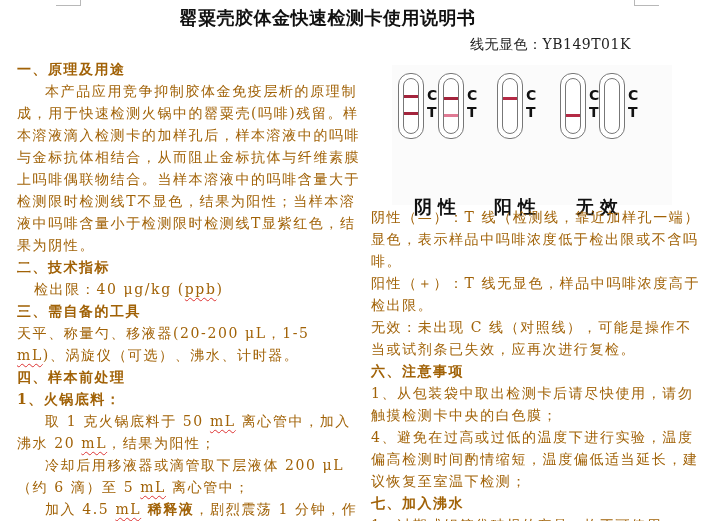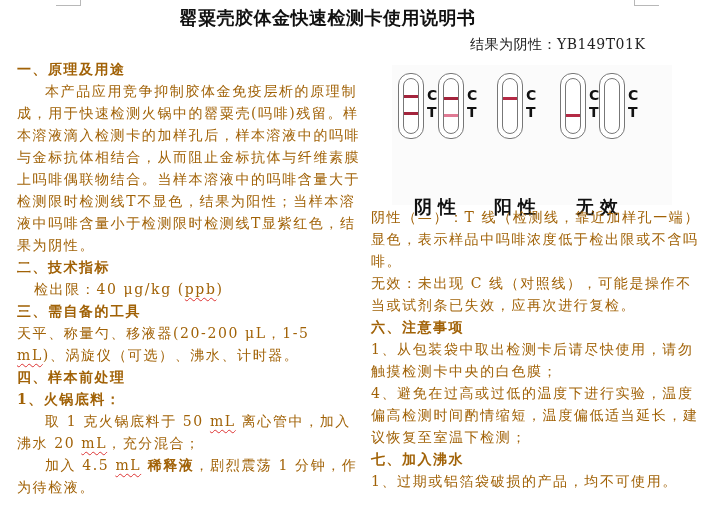--- a/index.html
+++ b/index.html
@@ -47,35 +47,36 @@
     font-size:18px; font-weight:bold; letter-spacing:6px; color:#111;margin-top:32px;
   }
 </style>
 </head>
 <body>
 
 <div class="corner left"></div>
 <div class="corner right"></div>
 
 <div class="title">罂粟壳胶体金快速检测卡使用说明书</div>
-<div class="product-code">结果为阴性：YB149T01K</div>
+<div class="product-code">线无显色：YB149T01K</div>
 
 <div class="col left">
   <p class="h">一、原理及用途</p>
   <p class="indent">本产品应用竞争抑制胶体金免疫层析的原理制成，用于快速检测火锅中的罂粟壳(吗啡)残留。样本溶液滴入检测卡的加样孔后，样本溶液中的吗啡与金标抗体相结合，从而阻止金标抗体与纤维素膜上吗啡偶联物结合。当样本溶液中的吗啡含量大于检测限时检测线T不显色，结果为阳性；当样本溶液中吗啡含量小于检测限时检测线T显紫红色，结果为阴性。</p>
 
   <p class="h">二、技术指标</p>
   <p class="indent-sm"><span>检出限：</span><span>40 μg/kg (</span><span class="u">ppb</span><span>)</span></p>
 
   <p class="h">三、需自备的工具</p>
   <p><span>天平、称量勺、移液器(20-200 μL，1-5 </span><span class="u">mL</span><span>)、涡旋仪（可选）、沸水、计时器。</span></p>
 
   <p class="h">四、样本前处理</p>
   <p class="h">1、火锅底料：</p>
-  <p class="indent"><span>取 1 克火锅底料于 50 </span><span class="u">mL</span><span> 离心管中，加入沸水 20 </span><span class="u">mL</span><span>，充分混合；</span></p>
+  <p class="indent"><span>取 1 克火锅底料于 50 </span><span class="u">mL</span><span> 离心管中，加入沸水 20 </span><span class="u">mL</span><span>，结果为阳性；</span></p>
+  <p class="indent"><span>冷却后用移液器或滴管取下层液体 200 μL（约 6 滴）至 5 </span><span class="u">mL</span><span> 离心管中；</span></p>
   <p class="indent"><span>加入 4.5 </span><span class="u">mL</span><span class="bold"> 稀释液</span><span>，剧烈震荡 1 分钟，作为待检液。</span></p>
 </div>
 
 <div class="figure">
 
   <div class="card" style="left:6px;">
     <div class="inner"></div>
     <div class="line" style="top:21px;background:#a3243c;"></div>
     <div class="line" style="top:38px;background:#a3243c;"></div>
   </div>
@@ -110,19 +111,20 @@
   <div class="ct" style="left:236px;top:22px;">C</div>
   <div class="ct" style="left:236px;top:39px;">T</div>
 
   <div class="fig-label" style="left:22px;">阴性</div>
   <div class="fig-label" style="left:102px;">阳性</div>
   <div class="fig-label" style="left:184px;">无效</div>
 </div>
 
 <div class="col right">
   <p>阴性（—）：T 线（检测线，靠近加样孔一端）显色，表示样品中吗啡浓度低于检出限或不含吗啡。</p>
+  <p>阳性（＋）：T 线无显色，样品中吗啡浓度高于检出限。</p>
   <p>无效：未出现 C 线（对照线），可能是操作不当或试剂条已失效，应再次进行复检。</p>
   <p class="h">六、注意事项</p>
   <p>1、从包装袋中取出检测卡后请尽快使用，请勿触摸检测卡中央的白色膜；</p>
   <p>4、避免在过高或过低的温度下进行实验，温度偏高检测时间酌情缩短，温度偏低适当延长，建议恢复至室温下检测；</p>
   <p class="h">七、加入沸水</p>
   <p>1、过期或铝箔袋破损的产品，均不可使用。</p>
 </div>
 
 </body></html>

